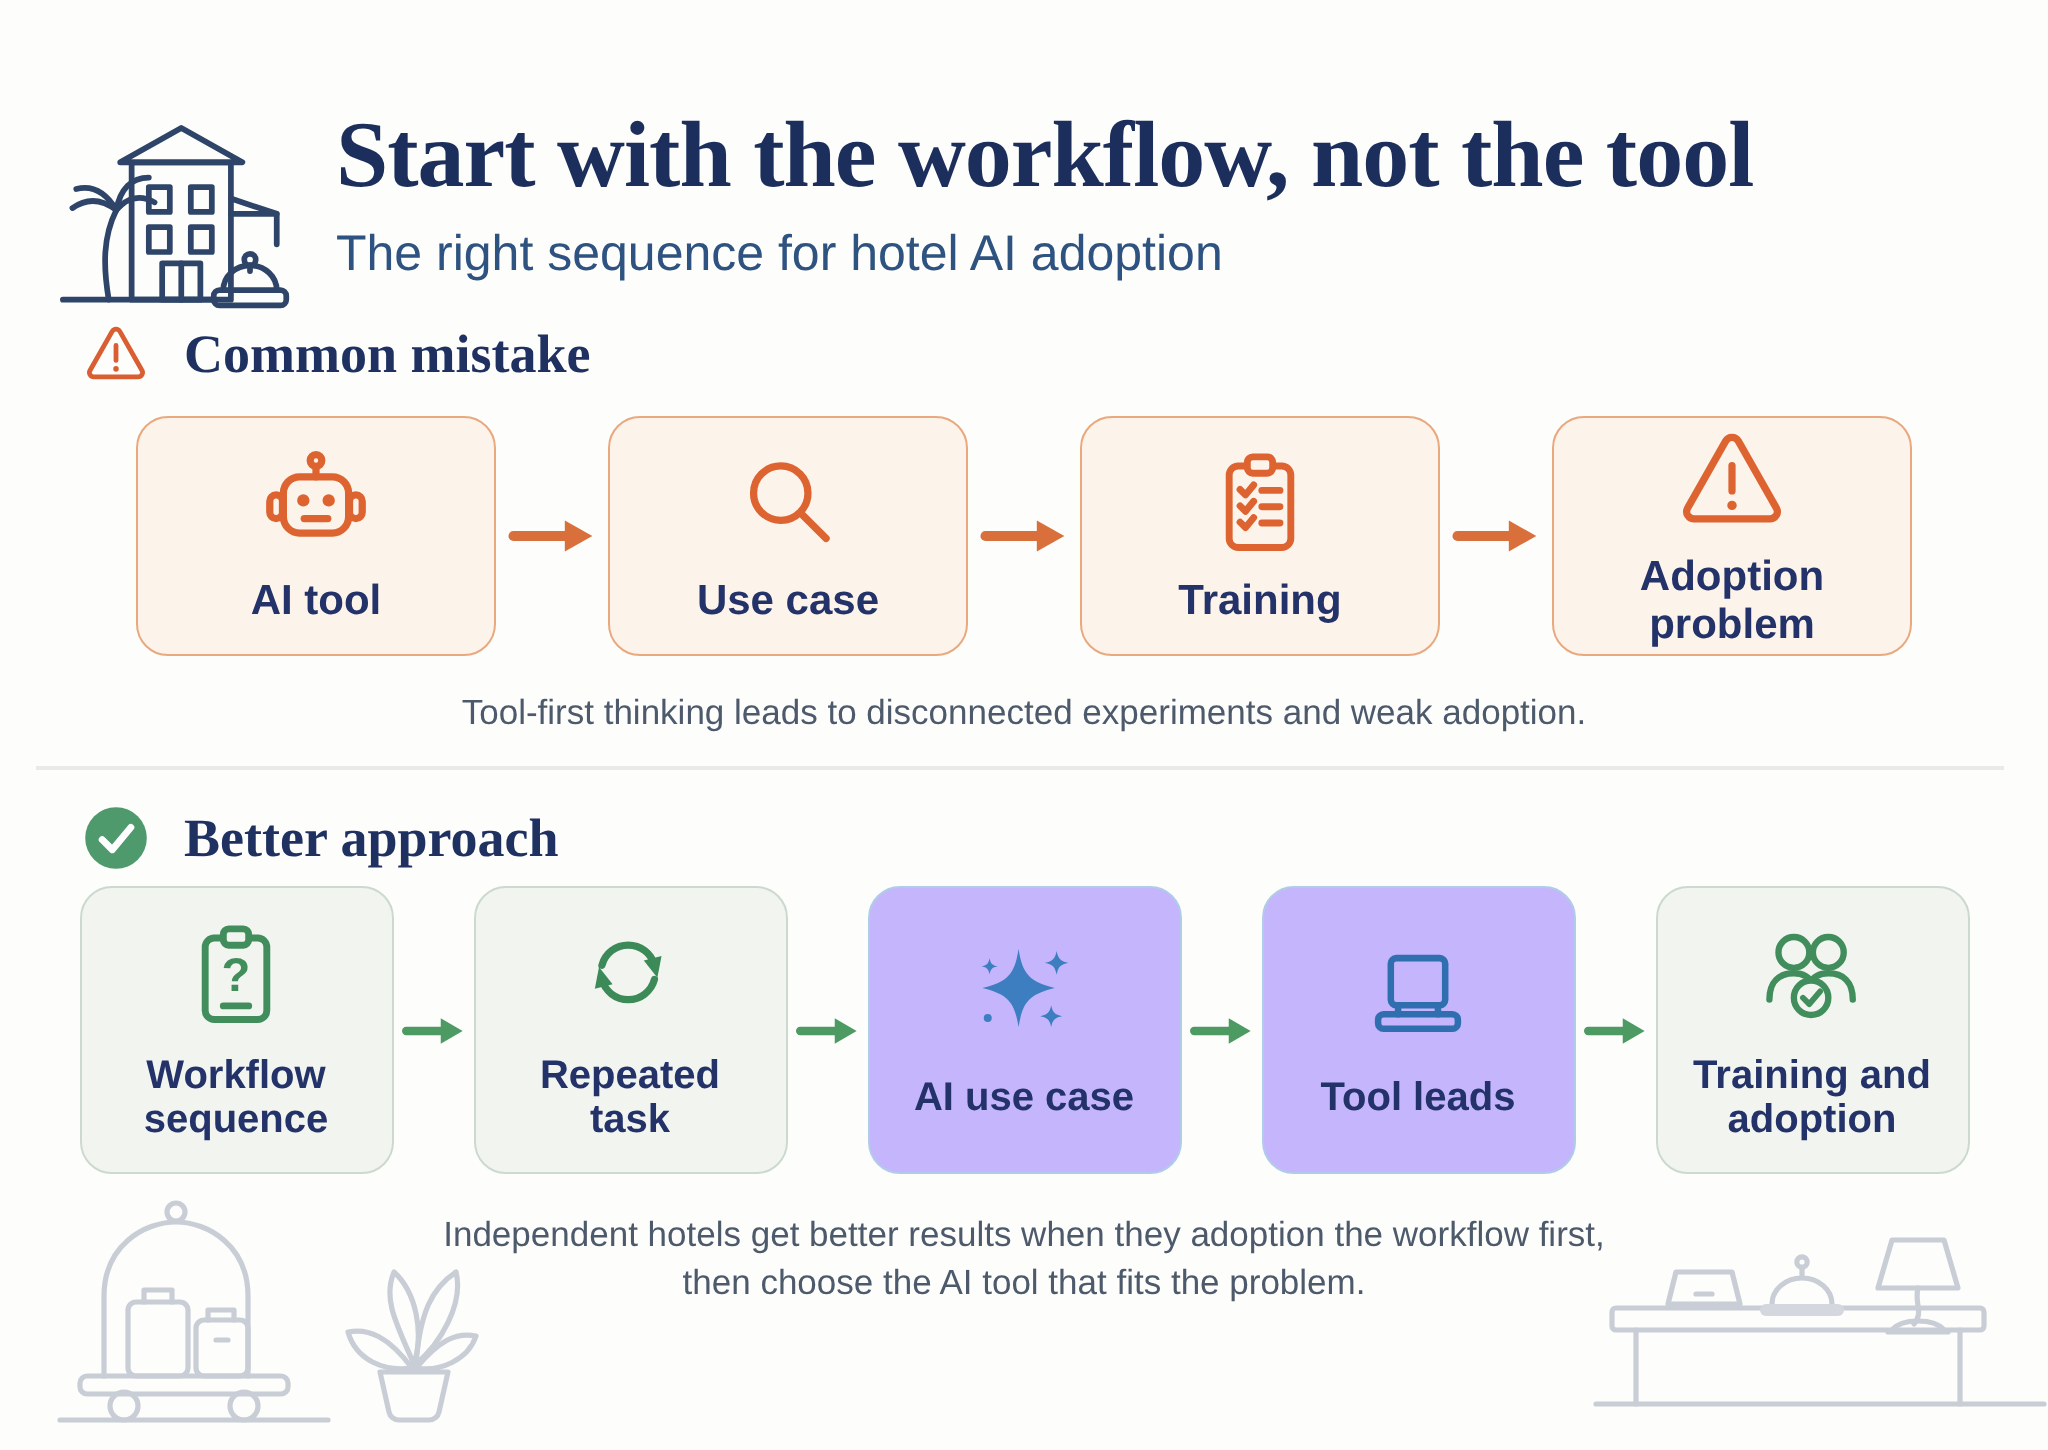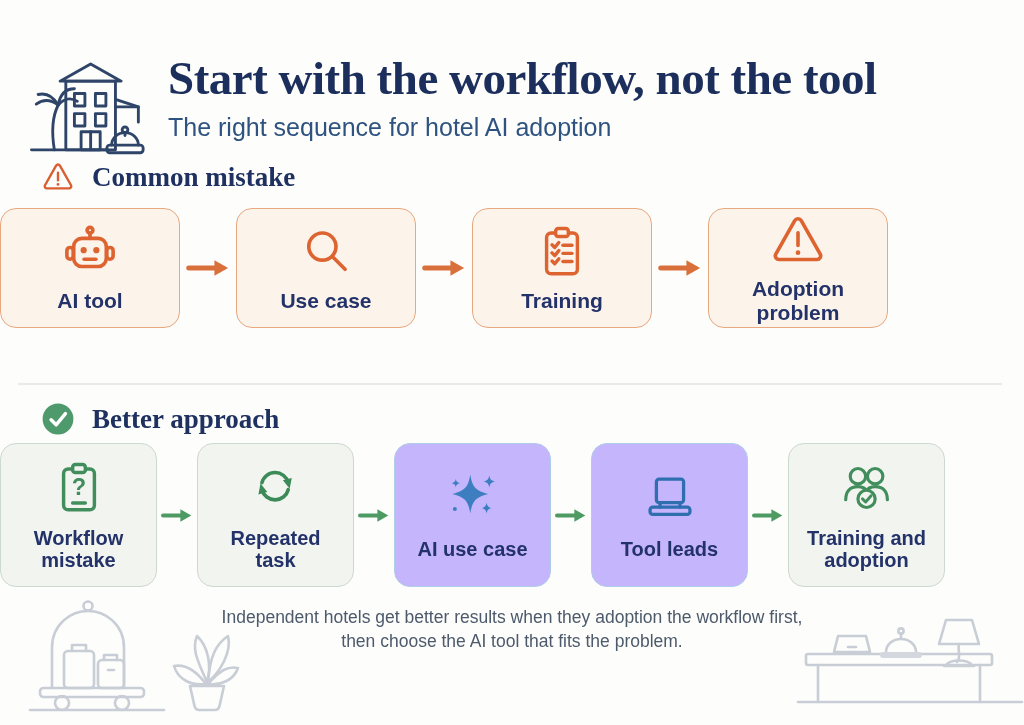--- a/index.html
+++ b/index.html
@@ -39,21 +39,21 @@
   .section-heading.better  { left: 40px; top: 402px; }
   .section-heading h2 {
     font-family: "Liberation Serif", serif;
     font-weight: 700;
     font-size: 27px;
     color: #1e3160;
   }
   .heading-icon { width: 36px; height: 34px; flex: 0 0 auto; }
 
   
-  .flow-row { position: absolute; left: 0; width: 1024px; display: flex; align-items: center; }
+  .flow-row { position: absolute; left: 0; width: 1024px; display: flex; justify-content: center; align-items: center; }
   .flow-row.row-mistake { top: 208px; height: 120px; }
   .flow-row.row-better  { top: 443px; height: 144px; }
 
   .box {
     border-radius: 16px;
     display: flex; flex-direction: column; align-items: center; justify-content: center;
     flex: 0 0 auto;
   }
   .row-mistake .box { width: 180px; height: 120px; gap: 8px; }
   .row-better  .box { width: 157px; height: 144px; gap: 10px; }
@@ -206,41 +206,42 @@
       <svg class="box-icon" viewBox="0 0 64 64" fill="none" stroke="#dd6430" stroke-width="4" stroke-linecap="round" stroke-linejoin="round">
         <path d="M32 8.5 C33.5 8.5 34.8 9.3 35.6 10.7 L56.5 47.5 C58 50.3 56 53.5 52.8 53.5 H11.2 C8 53.5 6 50.3 7.5 47.5 L28.4 10.7 C29.2 9.3 30.5 8.5 32 8.5 Z"></path>
         <line x1="32" y1="24" x2="32" y2="38"></line>
         <circle cx="32" cy="46" r="2.6" fill="#dd6430" stroke="none"></circle>
       </svg>
       <div class="box-label">Adoption problem</div>
     </div>
 
   </div>
 
+  <p class="caption mistake-caption">Tool-first thinking leads to disconnected experiments and weak adoption.</p>
 
   <div class="divider"></div>
 
   <div class="section-heading better">
     <svg class="heading-icon" viewBox="0 0 64 64">
       <circle cx="32" cy="32" r="29" fill="#4e9a6c"></circle>
       <polyline points="19,33.5 28.5,43 46,22" fill="none" stroke="#ffffff" stroke-width="6.5" stroke-linecap="round" stroke-linejoin="round"></polyline>
     </svg>
     <h2>Better approach</h2>
   </div>
 
   <div class="flow-row row-better">
 
     <div class="box green">
       <svg class="box-icon" viewBox="0 0 64 64" fill="none" stroke="#418e5c" stroke-width="3.8" stroke-linecap="round" stroke-linejoin="round">
         <rect x="15" y="11" width="34" height="45" rx="5"></rect>
         <rect x="25" y="6" width="14" height="9" rx="3" fill="#f2f4f0"></rect>
         <text x="32" y="40" font-size="26" font-weight="bold" text-anchor="middle" fill="#418e5c" stroke="none" font-family="Liberation Sans, sans-serif">?</text>
         <line x1="25" y1="48.5" x2="39" y2="48.5"></line>
       </svg>
-      <div class="box-label">Workflow mistake</div>
+      <div class="box-label">Workflow sequence</div>
     </div>
 
     <div class="flow-arrow">
       <svg viewBox="0 0 38 20" fill="none" stroke="#4e9a63" stroke-width="5" stroke-linecap="round">
         <line x1="2.5" y1="10" x2="24" y2="10"></line>
         <polygon points="23,2.5 36,10 23,17.5" fill="#4e9a63" stroke="none"></polygon>
       </svg>
     </div>
 
     <div class="box green">

